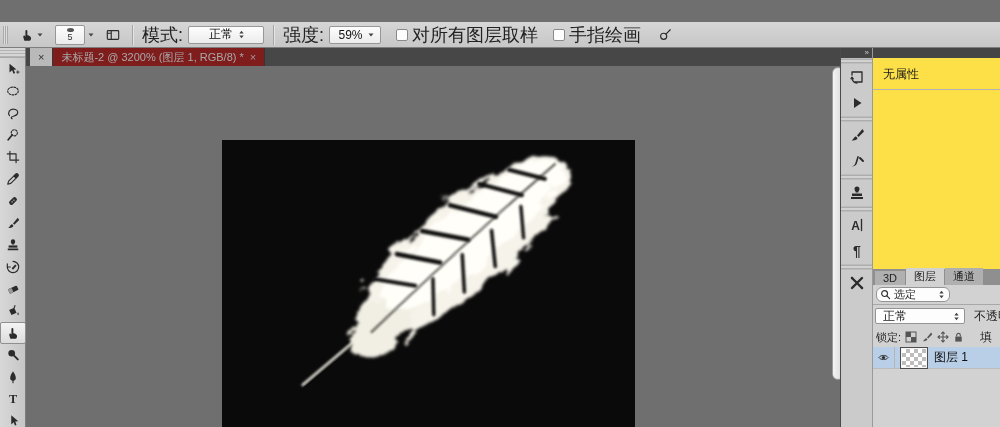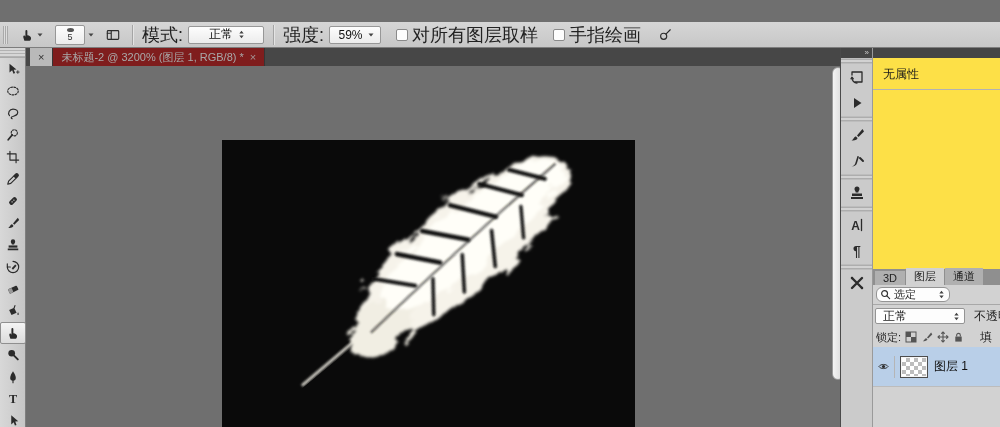--- a/index.html
+++ b/index.html
@@ -83,21 +83,21 @@
   .filterbox{height:15px;width:74px;display:flex;align-items:center;gap:3px;padding:0 3px;
     background:#fdfdfd;border:1px solid #949494;border-radius:6px;font-size:11px;}
   .lblend{height:22px;display:flex;align-items:center;padding:2px 2px;flex:none;white-space:nowrap;overflow:hidden;}
   .blendbox{height:16px;width:90px;display:flex;align-items:center;justify-content:space-between;
     padding:0 3px 0 7px;background:#fdfdfd;border:1px solid #949494;border-radius:2px;font-size:12px;flex:none;}
   .op-label{margin-left:9px;font-size:12px;color:#222;}
   .llock{height:20px;display:flex;align-items:center;gap:4px;padding:0 0 0 3px;flex:none;
     white-space:nowrap;overflow:hidden;font-size:11px;color:#222;}
   .lockicon{display:inline-flex;}
   .fill-label{margin-left:12px;font-size:12px;}
-  .lrow{height:40px;display:flex;align-items:center;border-bottom:1px solid #bcbcbc;flex:none;}
+  .lrow{height:22px;display:flex;align-items:center;border-bottom:1px solid #bcbcbc;flex:none;}
   .lrow.selected{background:#b9cfe8;}
   .eyecell{width:22px;height:22px;display:flex;align-items:center;justify-content:center;
     border-right:1px solid #b5b5b5;flex:none;}
   .thumb{width:26px;height:20px;margin:0 7px 0 6px;flex:none;}
   .thumb.checker{background-image:
       linear-gradient(45deg,#bdbdbd 25%,transparent 25%,transparent 75%,#bdbdbd 75%),
       linear-gradient(45deg,#bdbdbd 25%,#ffffff 25%,#ffffff 75%,#bdbdbd 75%);
     background-size:8px 8px;background-position:0 0,4px 4px;
     border:1px solid #f5f5f5;box-shadow:0 0 0 1px #4d4d4d;}
   .thumb.black{background:#000;border:1px solid #8a8a8a;}

